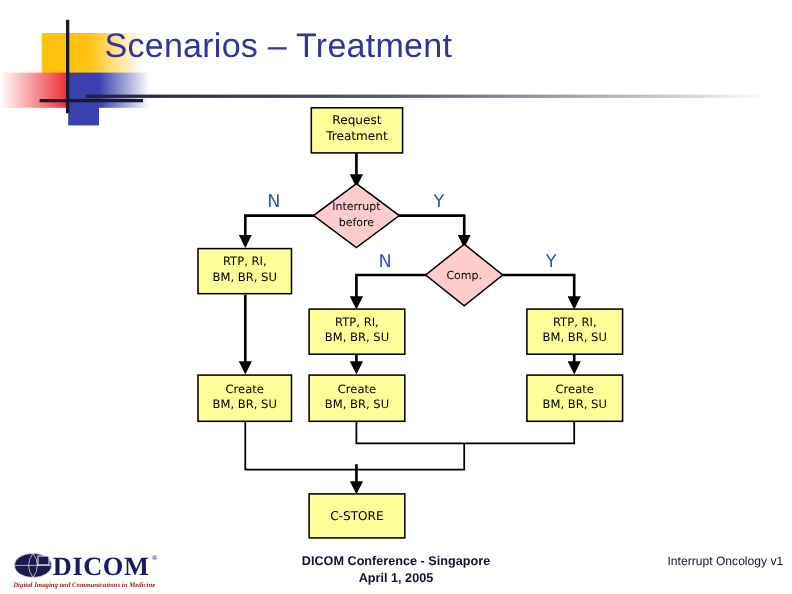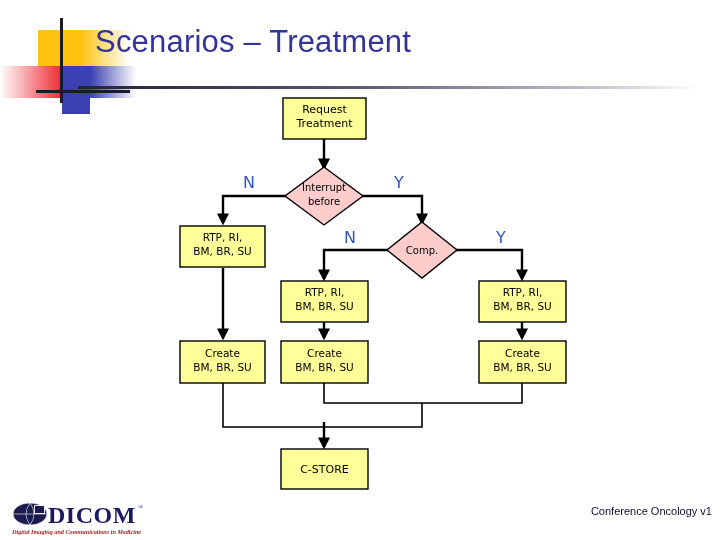--- a/index.html
+++ b/index.html
@@ -281,18 +281,20 @@
       <rect x="25" y="6" width="9" height="7" fill="#1a1a4e"></rect>
     </g>
 
     <text x="38" y="23" font-family="'Liberation Serif', serif" font-size="24" font-weight="bold" fill="#1a1a5e" letter-spacing="0.5">DICOM</text>
     <text x="128" y="9" font-family="'Liberation Serif', serif" font-size="7" fill="#1a1a5e">®</text>
 
     <text x="2" y="34" font-family="'Liberation Serif', serif" font-size="6.2" font-style="italic" font-weight="bold" fill="#9B1B1B">Digital Imaging and Communications in Medicine</text>
   </svg>
 
   <div id="footer-center">
+    <span class="fline">DICOM Conference - Singapore</span>
+    <span class="fline">April 1, 2005</span>
   </div>
 
   <div id="footer-right">
-    <span class="fline">Conference Oncology  v1</span>
+    <span class="fline">Interrupt Oncology  v1</span>
   </div>
 </div>
 
 </body></html>

